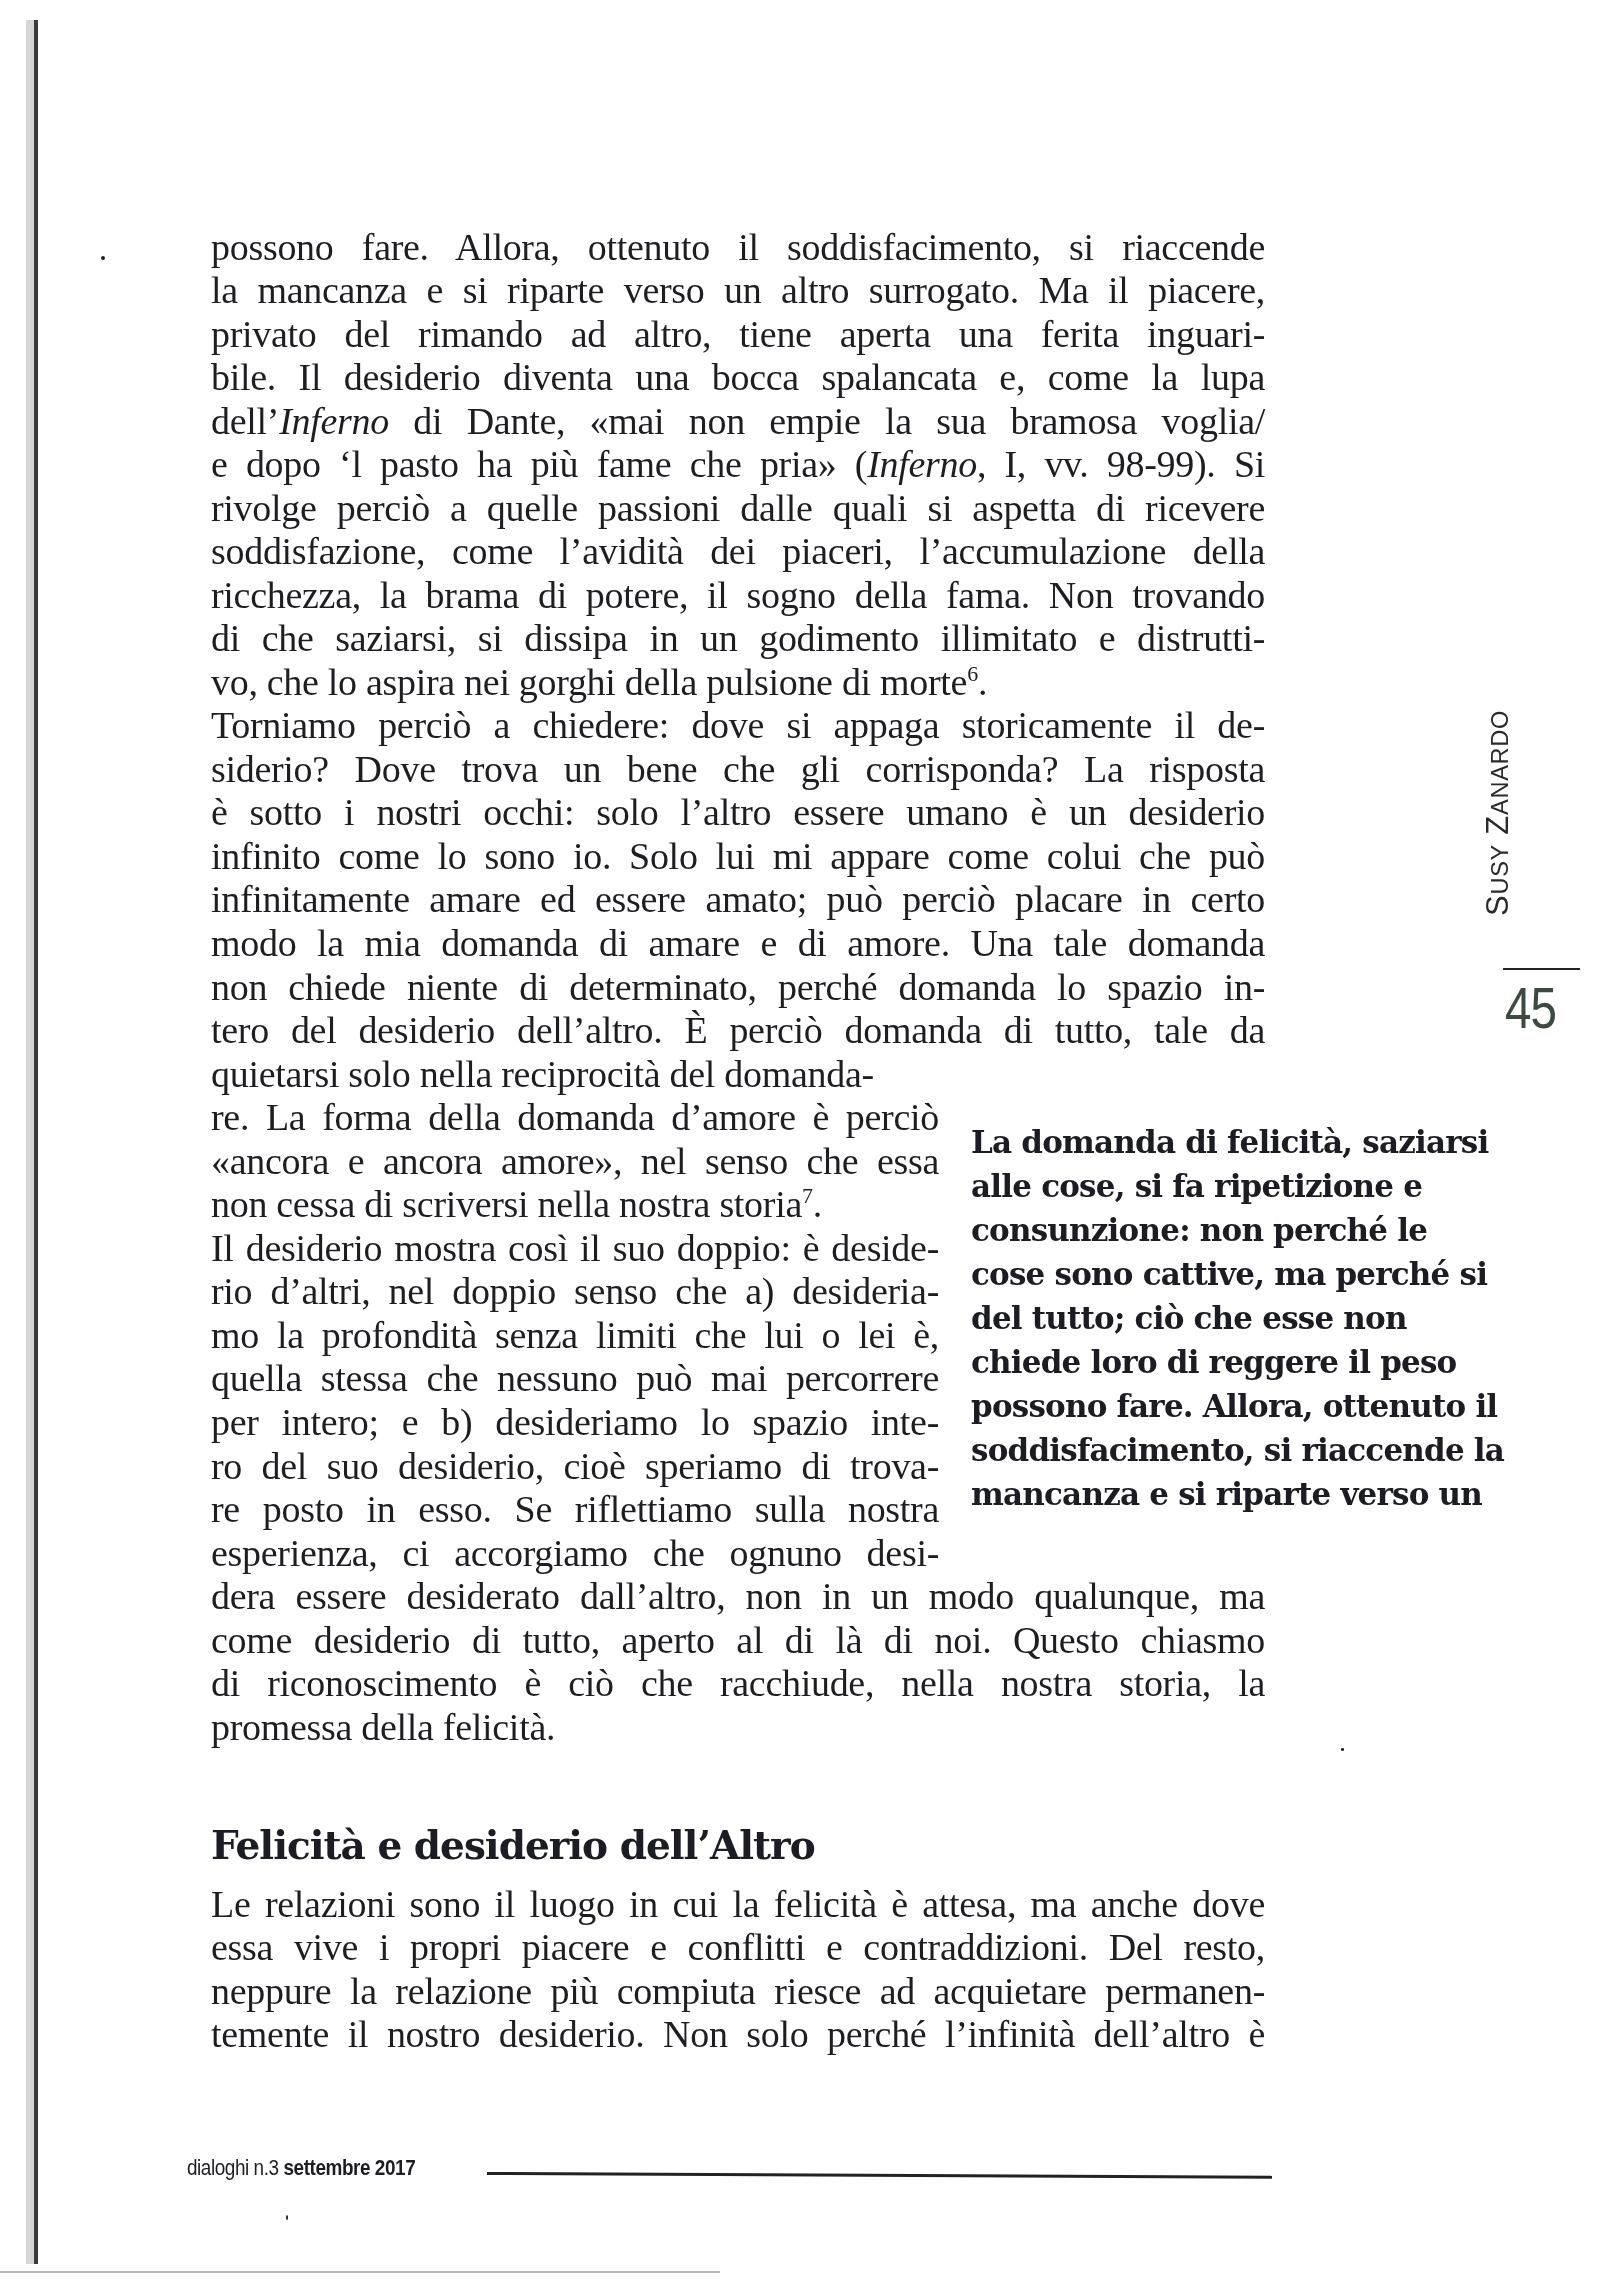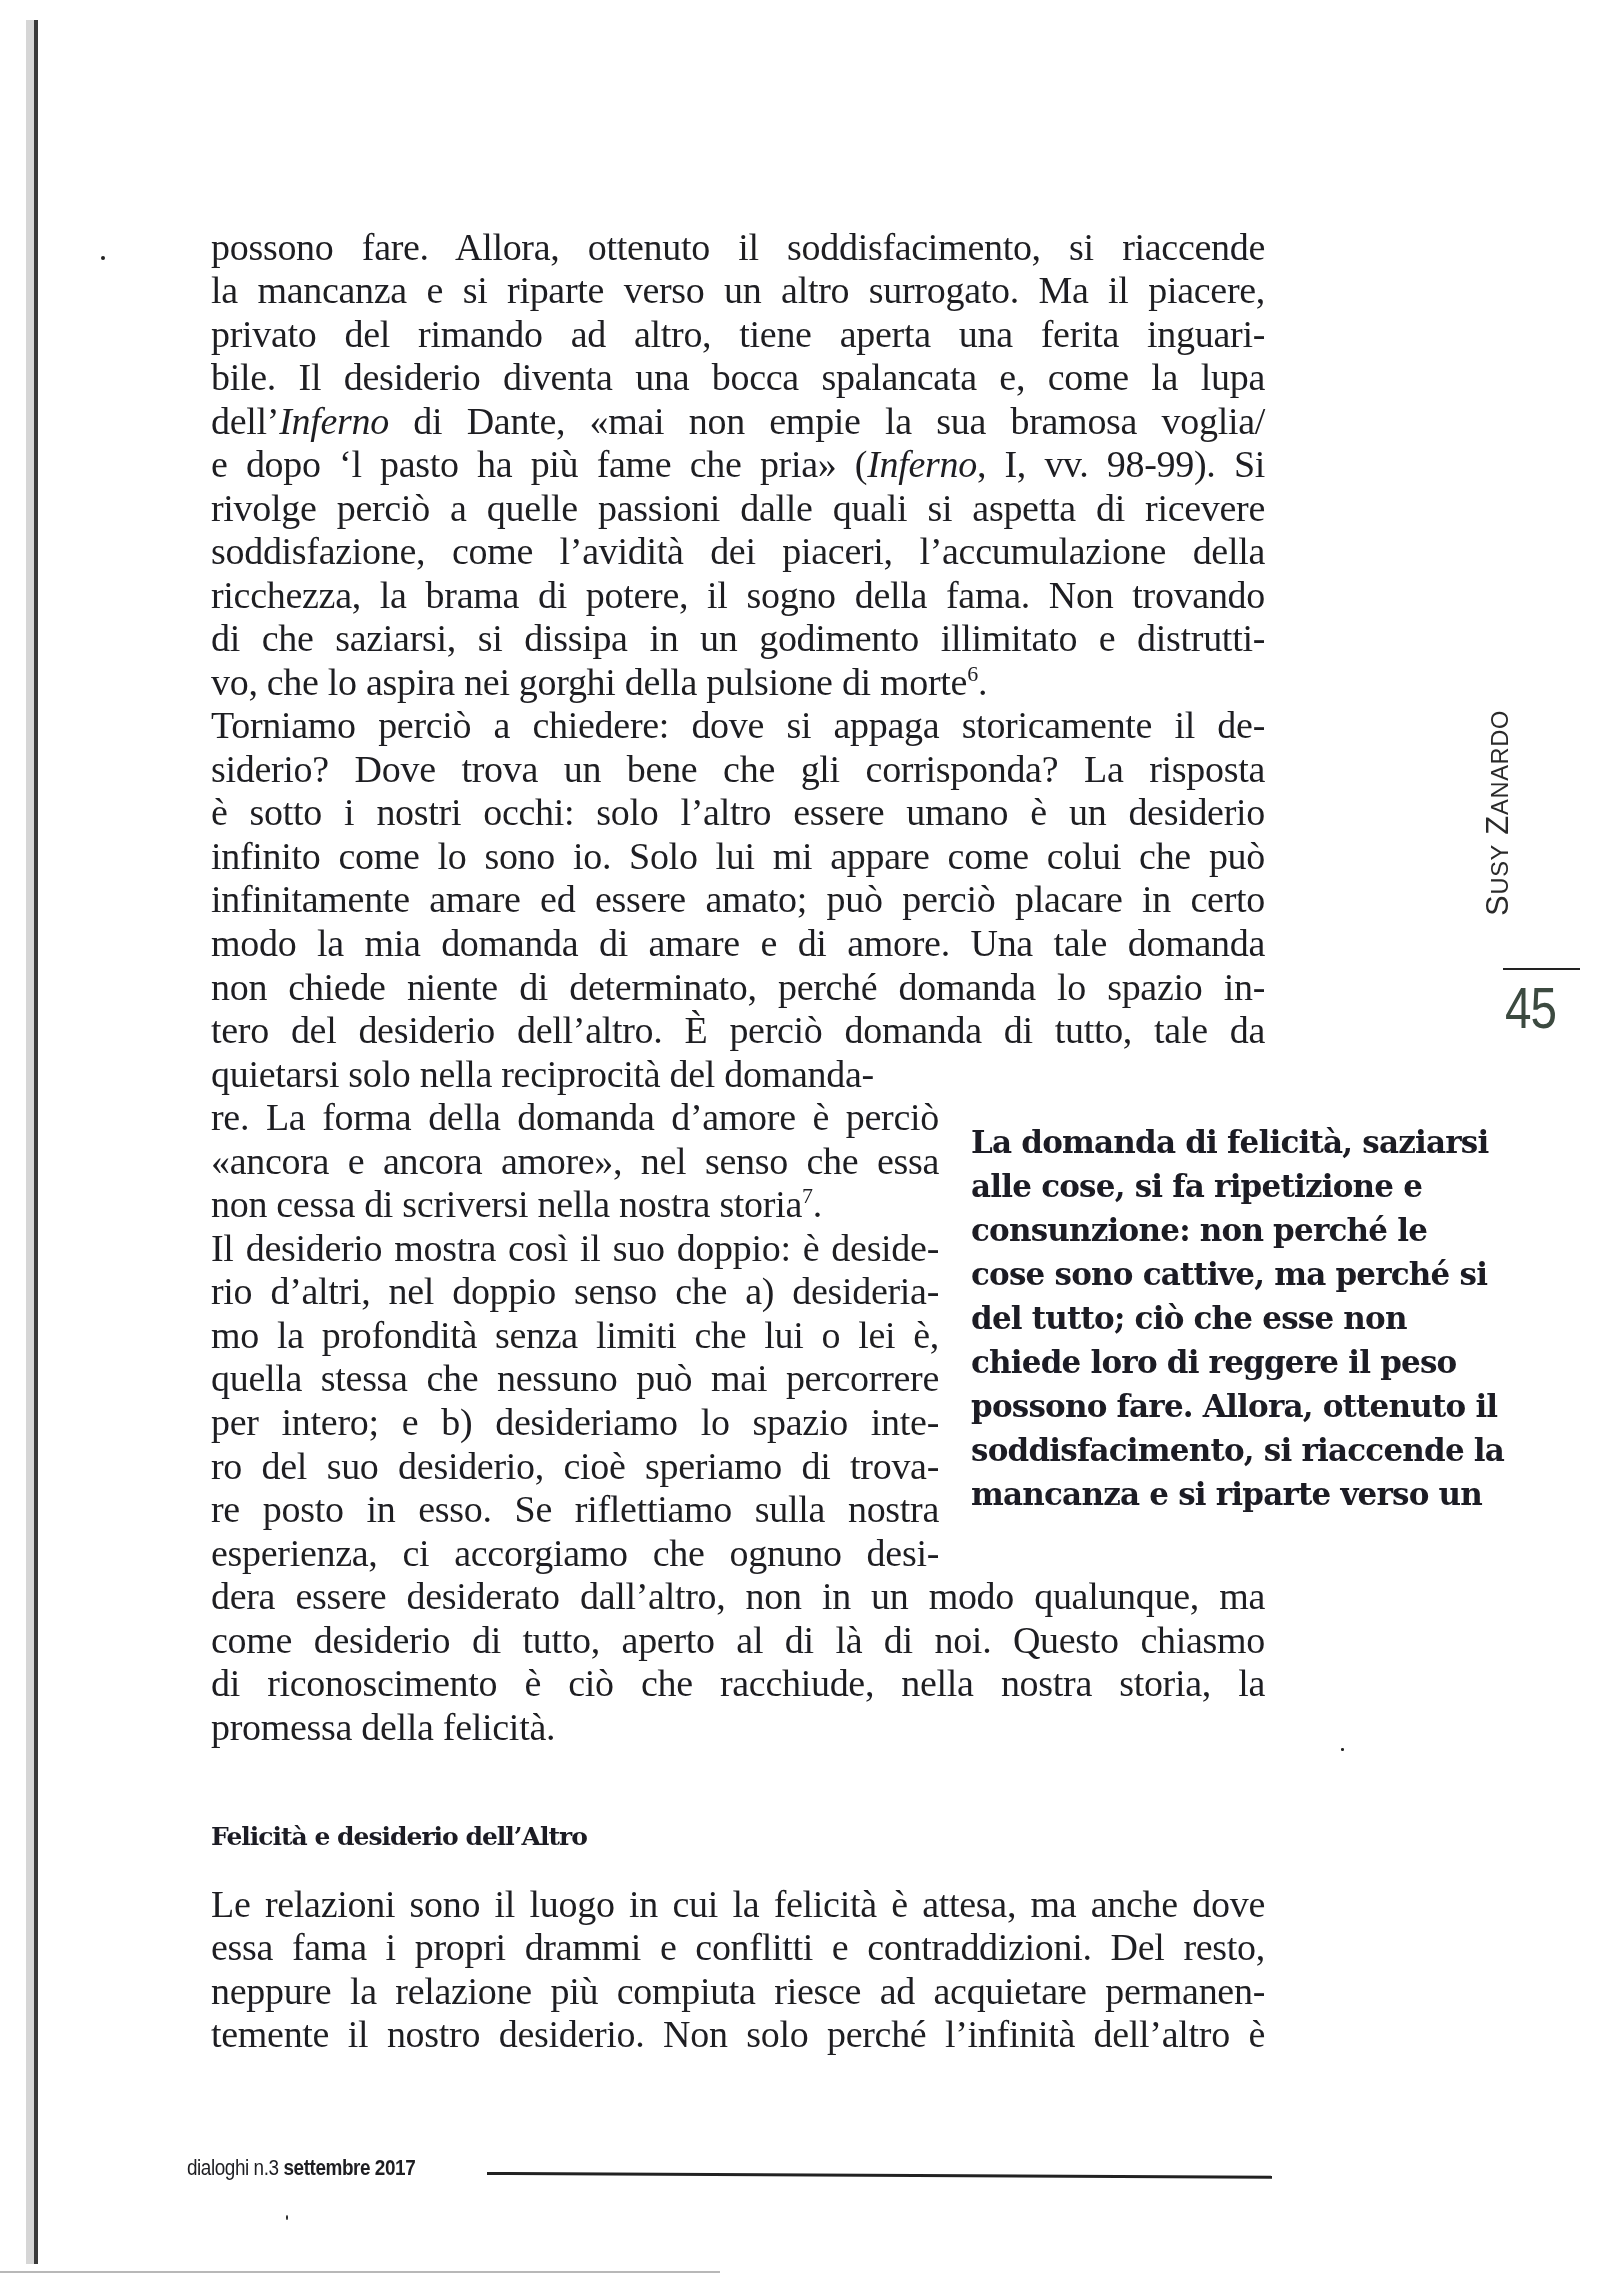--- a/index.html
+++ b/index.html
@@ -30,21 +30,21 @@
       font-size: 31px;
       line-height: 44px;
       letter-spacing: -0.8px;
       color: #1c1c24;
     }
     .pullquote .pq-line { display: block; white-space: nowrap; }
 
     .section-heading {
       position: absolute; left: 211px; top: 1822px;
       font-family: "DejaVu Serif", "Liberation Serif", serif;
-      font-weight: bold; font-size: 25px; letter-spacing: -1px; color: #1c1c24;
+      font-weight: bold; font-size: 39px; letter-spacing: -1px; color: #1c1c24;
       white-space: nowrap;
     }
 
     .running-head {
       position: absolute; left: 1480px; top: 916px;
       transform-origin: left top; transform: rotate(-90deg);
       font-family: "Liberation Sans", "DejaVu Sans", sans-serif;
       font-size: 31px; letter-spacing: 0.7px; color: #2a2a2a; white-space: nowrap;
     }
     .running-head .sc { font-size: 23.6px; }
@@ -108,21 +108,21 @@
   <div class="line narrow" style="top:1444px">ro del suo desiderio, cioè speriamo di trova-</div>
   <div class="line narrow" style="top:1487px">re posto in esso. Se riflettiamo sulla nostra</div>
   <div class="line narrow" style="top:1531px">esperienza, ci accorgiamo che ognuno desi-</div>
 
   <div class="line full" style="top:1574px">dera essere desiderato dall’altro, non in un modo qualunque, ma</div>
   <div class="line full" style="top:1618px">come desiderio di tutto, aperto al di là di noi. Questo chiasmo</div>
   <div class="line full" style="top:1661px">di riconoscimento è ciò che racchiude, nella nostra storia, la</div>
   <div class="line" style="top:1705px">promessa della felicità.</div>
 
   <div class="line full" style="top:1882px">Le relazioni sono il luogo in cui la felicità è attesa, ma anche dove</div>
-  <div class="line full" style="top:1925px">essa fama i propri drammi e conflitti e contraddizioni. Del resto,</div>
+  <div class="line full" style="top:1925px">essa vive i propri piacere e conflitti e contraddizioni. Del resto,</div>
   <div class="line full" style="top:1969px">neppure la relazione più compiuta riesce ad acquietare permanen-</div>
   <div class="line full" style="top:2012px">temente il nostro desiderio. Non solo perché l’infinità dell’altro è</div>
 </div>
 
 <div class="pullquote">
   <span class="pq-line">La domanda di felicità, saziarsi</span>
   <span class="pq-line">alle cose, si fa ripetizione e</span>
   <span class="pq-line">consunzione: non perché le</span>
   <span class="pq-line">cose sono cattive, ma perché si</span>
   <span class="pq-line">del tutto; ciò che esse non</span>

